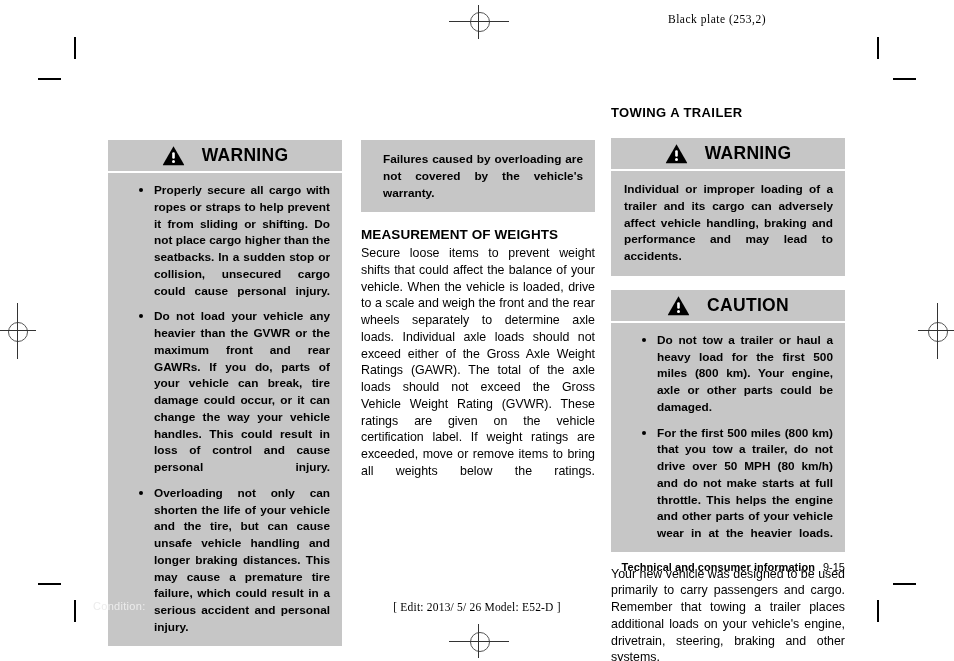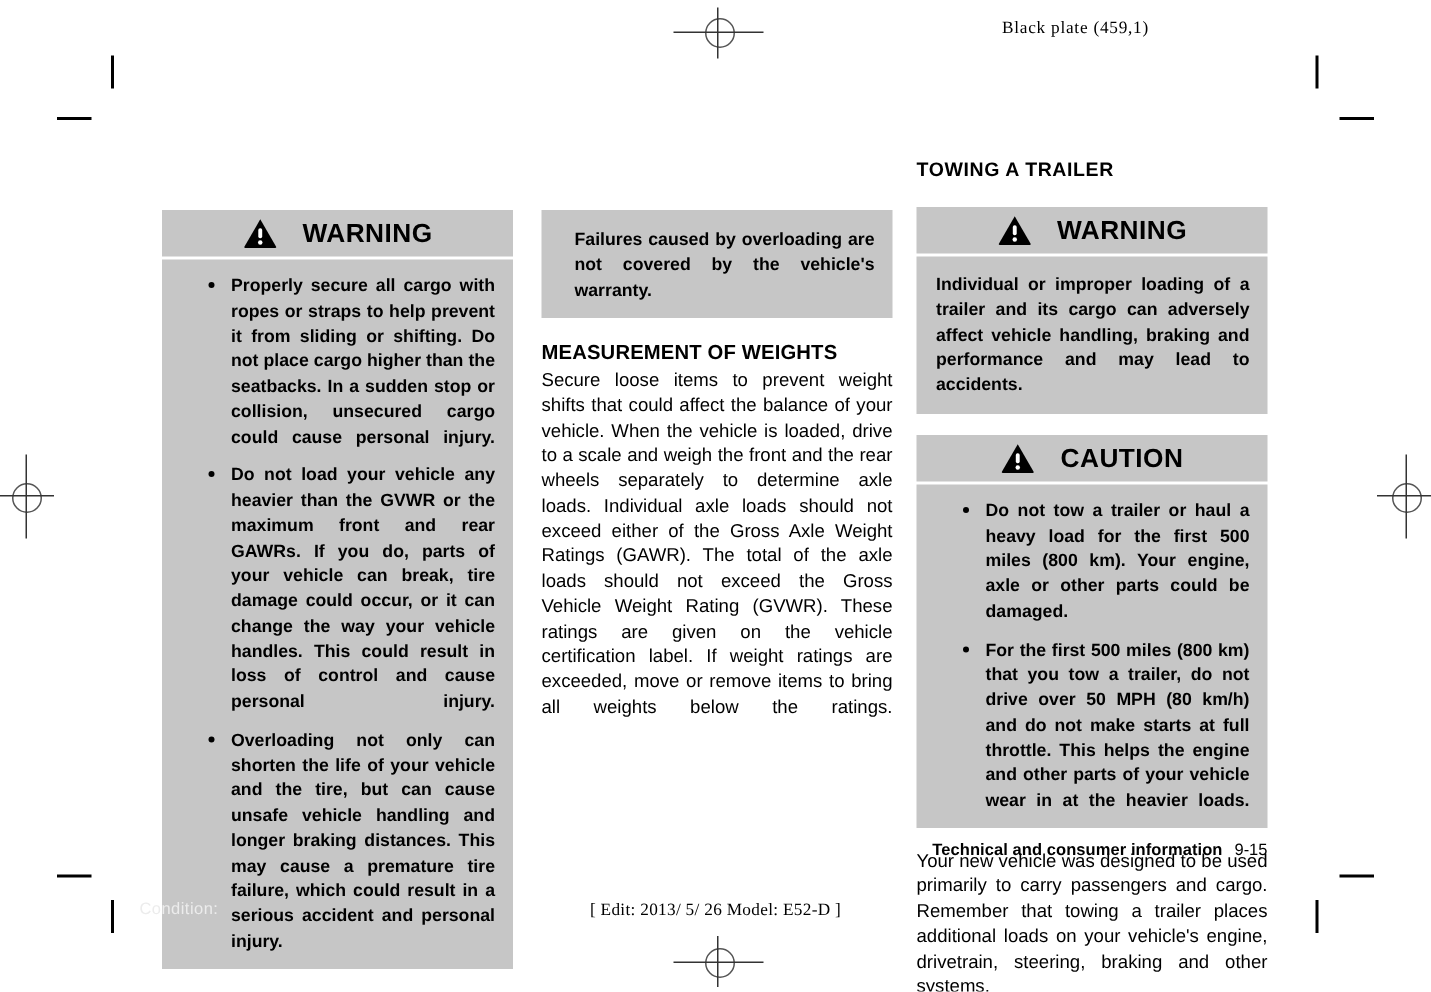--- a/index.html
+++ b/index.html
@@ -199,21 +199,21 @@
   <div class="reg-circle" style="left:8px; top:19px; width:18px; height:18px;"></div>
   <div class="reg-v" style="left:17px; top:0; width:1px; height:56px;"></div>
   <div class="reg-h" style="left:0; top:27px; width:36px; height:1px;"></div>
 </div>
 <div class="reg-mark" style="left:916px; top:303px; width:38px; height:56px;">
   <div class="reg-circle" style="left:12px; top:19px; width:18px; height:18px;"></div>
   <div class="reg-v" style="left:21px; top:0; width:1px; height:56px;"></div>
   <div class="reg-h" style="left:2px; top:27px; width:36px; height:1px;"></div>
 </div>
 
-<div class="plate-header">Black plate (459,1)</div>
+<div class="plate-header">Black plate (253,2)</div>
 
 <div class="column" id="col1" style="top:140px;">
 
   <div class="alert-box">
     <div class="alert-head">
       <svg class="warn-icon" width="23" height="21" viewBox="0 0 23 21">
         <path d="M11.5 1.2 L22 19.4 Q22.5 20.3 21.4 20.3 L1.6 20.3 Q0.5 20.3 1.0 19.4 Z" fill="#000"></path>
         <rect x="10.2" y="7.2" width="2.6" height="6.6" rx="1.2" fill="#fff"></rect>
         <circle cx="11.5" cy="16.6" r="1.5" fill="#fff"></circle>
       </svg>

